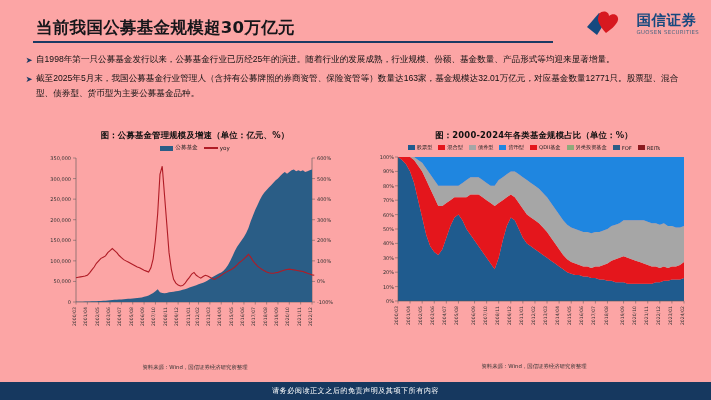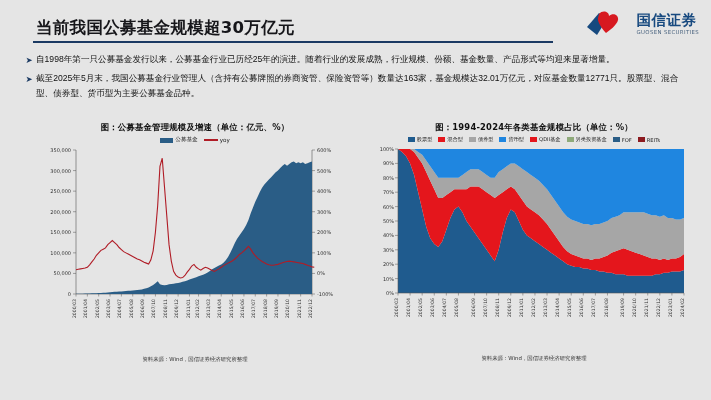--- a/index.html
+++ b/index.html
@@ -2,21 +2,21 @@
 <html><head>
 <meta charset="utf-8">
 <style>
   * { box-sizing: border-box; margin: 0; padding: 0; }
   html, body {
     width: 711px; height: 400px;
     background: #ffffff;
     font-family: "DejaVu Sans", "Liberation Sans", sans-serif;
     overflow: hidden;
   }
-  .slide { position: relative; width: 711px; height: 400px; background: #e5e5e5; }
+  .slide { position: relative; width: 711px; height: 400px; background: #fca5a5; }
 
   
   .header { position: absolute; left: 0; top: 0; width: 711px; height: 46px; }
   .title {
     position: absolute; left: 36px; top: 17px;
     font-size: 16.5px; font-weight: bold; color: #16161a;
     letter-spacing: .3px; white-space: nowrap;
   }
   .title-rule {
     position: absolute; left: 33px; top: 41px; width: 520px; height: 2.2px;
@@ -39,21 +39,21 @@
     font-size: 8.6px; color: #111; line-height: 15.5px;
     font-family: Liberation Sans, sans-serif;
   }
 
   
   .panel { position: absolute; }
   .panel-left  { left: 30px;  top: 122px; width: 330px; height: 252px; }
   .panel-right { left: 374px; top: 122px; width: 320px; height: 252px; }
   .chart-title {
     text-align: center; font-size: 8.4px; font-weight: bold; color: #111;
-    margin-bottom: 3px; letter-spacing: .2px;
+    margin-bottom: 3px; letter-spacing: .2px; margin-top: 8px;
   }
   .legend { display: flex; justify-content: center; align-items: center; gap: 6px; flex-wrap: nowrap; }
   .legend-item { display: flex; align-items: center; gap: 2px; }
   .legend-swatch { width: 7px; height: 5px; display: inline-block; }
   .legend-line { width: 14px; height: 2px; display: inline-block; }
   .legend-label { font-size: 5.2px; color: #222; white-space: nowrap; }
   .legend-left .legend-swatch { width: 13px; height: 5px; }
   .legend-left .legend-label { font-size: 5.6px; }
   .plot { width: 100%; }
   .source {
@@ -194,21 +194,21 @@
         <text x="0" y="0" font-size="4.6" fill="#333" transform="translate(259.3,155) rotate(-90)" text-anchor="end">2020/10</text>
         <line x1="270.6538461538462" y1="150" x2="270.6538461538462" y2="152.5" stroke="#555" stroke-width="0.5"></line>
         <text x="0" y="0" font-size="4.6" fill="#333" transform="translate(270.7,155) rotate(-90)" text-anchor="end">2021/11</text>
         <line x1="282" y1="150" x2="282" y2="152.5" stroke="#555" stroke-width="0.5"></line>
         <text x="0" y="0" font-size="4.6" fill="#333" transform="translate(282.0,155) rotate(-90)" text-anchor="end">2022/12</text>
       </svg>
     <div class="source">资料来源：Wind，国信证券经济研究所整理</div>
   </div>
 
   <div class="panel panel-right">
-    <div class="chart-title">图：1994-2024年各类基金规模占比（单位：%）</div>
+    <div class="chart-title">图：2000-2024年各类基金规模占比（单位：%）</div>
     <div class="legend legend-right" id="legend-right">
         <div class="legend-item">
           <span class="legend-swatch" style="background: rgb(31, 91, 142);"></span>
           <span class="legend-label">股票型</span>
         </div>
         <div class="legend-item">
           <span class="legend-swatch" style="background: rgb(228, 22, 28);"></span>
           <span class="legend-label">混合型</span>
         </div>
         <div class="legend-item">
@@ -314,13 +314,16 @@
         <line x1="285.83098591549293" y1="150" x2="285.83098591549293" y2="152.5" stroke="#555" stroke-width="0.5"></line>
         <text x="0" y="0" font-size="4.6" fill="#333" transform="translate(285.8,155) rotate(-90)" text-anchor="end">2022/12</text>
         <line x1="297.9154929577465" y1="150" x2="297.9154929577465" y2="152.5" stroke="#555" stroke-width="0.5"></line>
         <text x="0" y="0" font-size="4.6" fill="#333" transform="translate(297.9,155) rotate(-90)" text-anchor="end">2023/01</text>
         <line x1="310" y1="150" x2="310" y2="152.5" stroke="#555" stroke-width="0.5"></line>
         <text x="0" y="0" font-size="4.6" fill="#333" transform="translate(310.0,155) rotate(-90)" text-anchor="end">2024/02</text>
       </svg>
     <div class="source">资料来源：Wind，国信证券经济研究所整理</div>
   </div>
 
+  <div class="footer">
+    <div class="footer-text">请务必阅读正文之后的免责声明及其项下所有内容</div>
+  </div>
 </div>
 
 </body></html>

